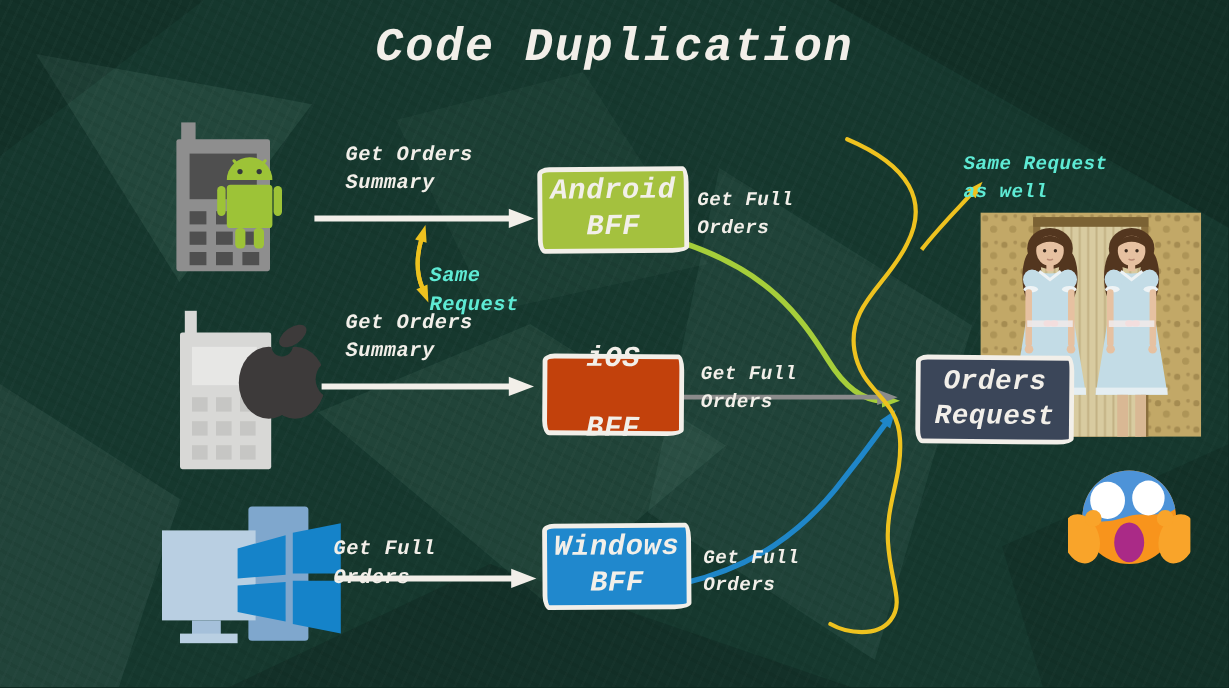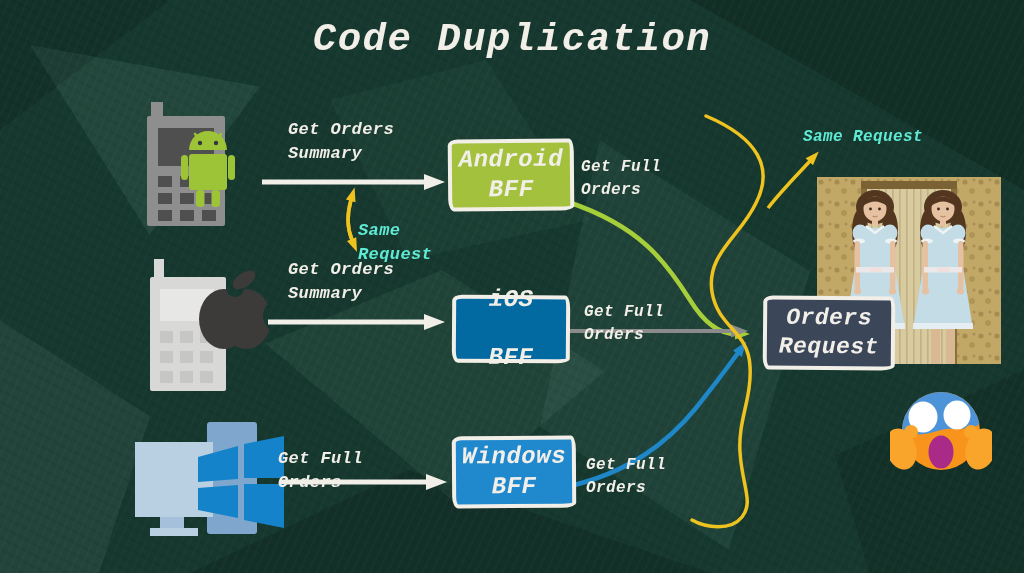--- a/index.html
+++ b/index.html
@@ -44,21 +44,21 @@
   .lbl.yellow{color:#5eead4;}
 
   .bff{
     position:absolute;z-index:5;display:flex;flex-direction:column;align-items:center;justify-content:center;
     color:#f2efe9;font-size:24px;font-style:italic;font-weight:600;line-height:1.25;letter-spacing:.5px;
     border:4px solid #f2efe9;
     border-radius:10px 5px 14px 6px / 6px 13px 5px 12px;
   }
   .bff .line{display:block;}
   .bff-android{left:448px;top:139px;width:118px;height:64px;background:#a4c13e;transform:rotate(-.5deg);}
-  .bff-ios{left:452px;top:295px;width:110px;height:60px;background:#0369a1;transform:rotate(.4deg);gap:28px;}
+  .bff-ios{left:452px;top:295px;width:110px;height:60px;background:#c2410c;transform:rotate(.4deg);gap:28px;}
   .bff-windows{left:452px;top:436px;width:116px;height:64px;background:#2088cd;transform:rotate(-.4deg);}
   .service-box{left:763px;top:296px;width:124px;height:66px;background:#3b4659;font-size:23px;transform:rotate(.5deg);}
 
   .req-android{left:288px;top:118px;width:134px;}
   .req-ios{left:288px;top:258px;width:134px;}
   .req-windows{left:278px;top:447px;width:152px;}
   .same-request{left:358px;top:219px;width:120px;}
   .down-android{left:581px;top:156px;width:120px;}
   .down-ios{left:584px;top:301px;width:118px;}
   .down-windows{left:586px;top:454px;width:116px;}
@@ -242,20 +242,21 @@
     <span class="line">Get Orders</span>
     <span class="line">Summary</span>
   </div>
   <div class="lbl req-windows">
     <span class="line">Get Full Orders</span>
   </div>
 
   <div class="lbl yellow same-request">Same Request</div>
   <div class="lbl yellow small same-request-well">
     <span class="line">Same Request</span>
+    <span class="line">as well</span>
   </div>
 
   <div class="bff bff-android">
     <span class="line">Android</span>
     <span class="line">BFF</span>
   </div>
   <div class="bff bff-ios">
     <span class="line">iOS</span>
     <span class="line">BFF</span>
   </div>

